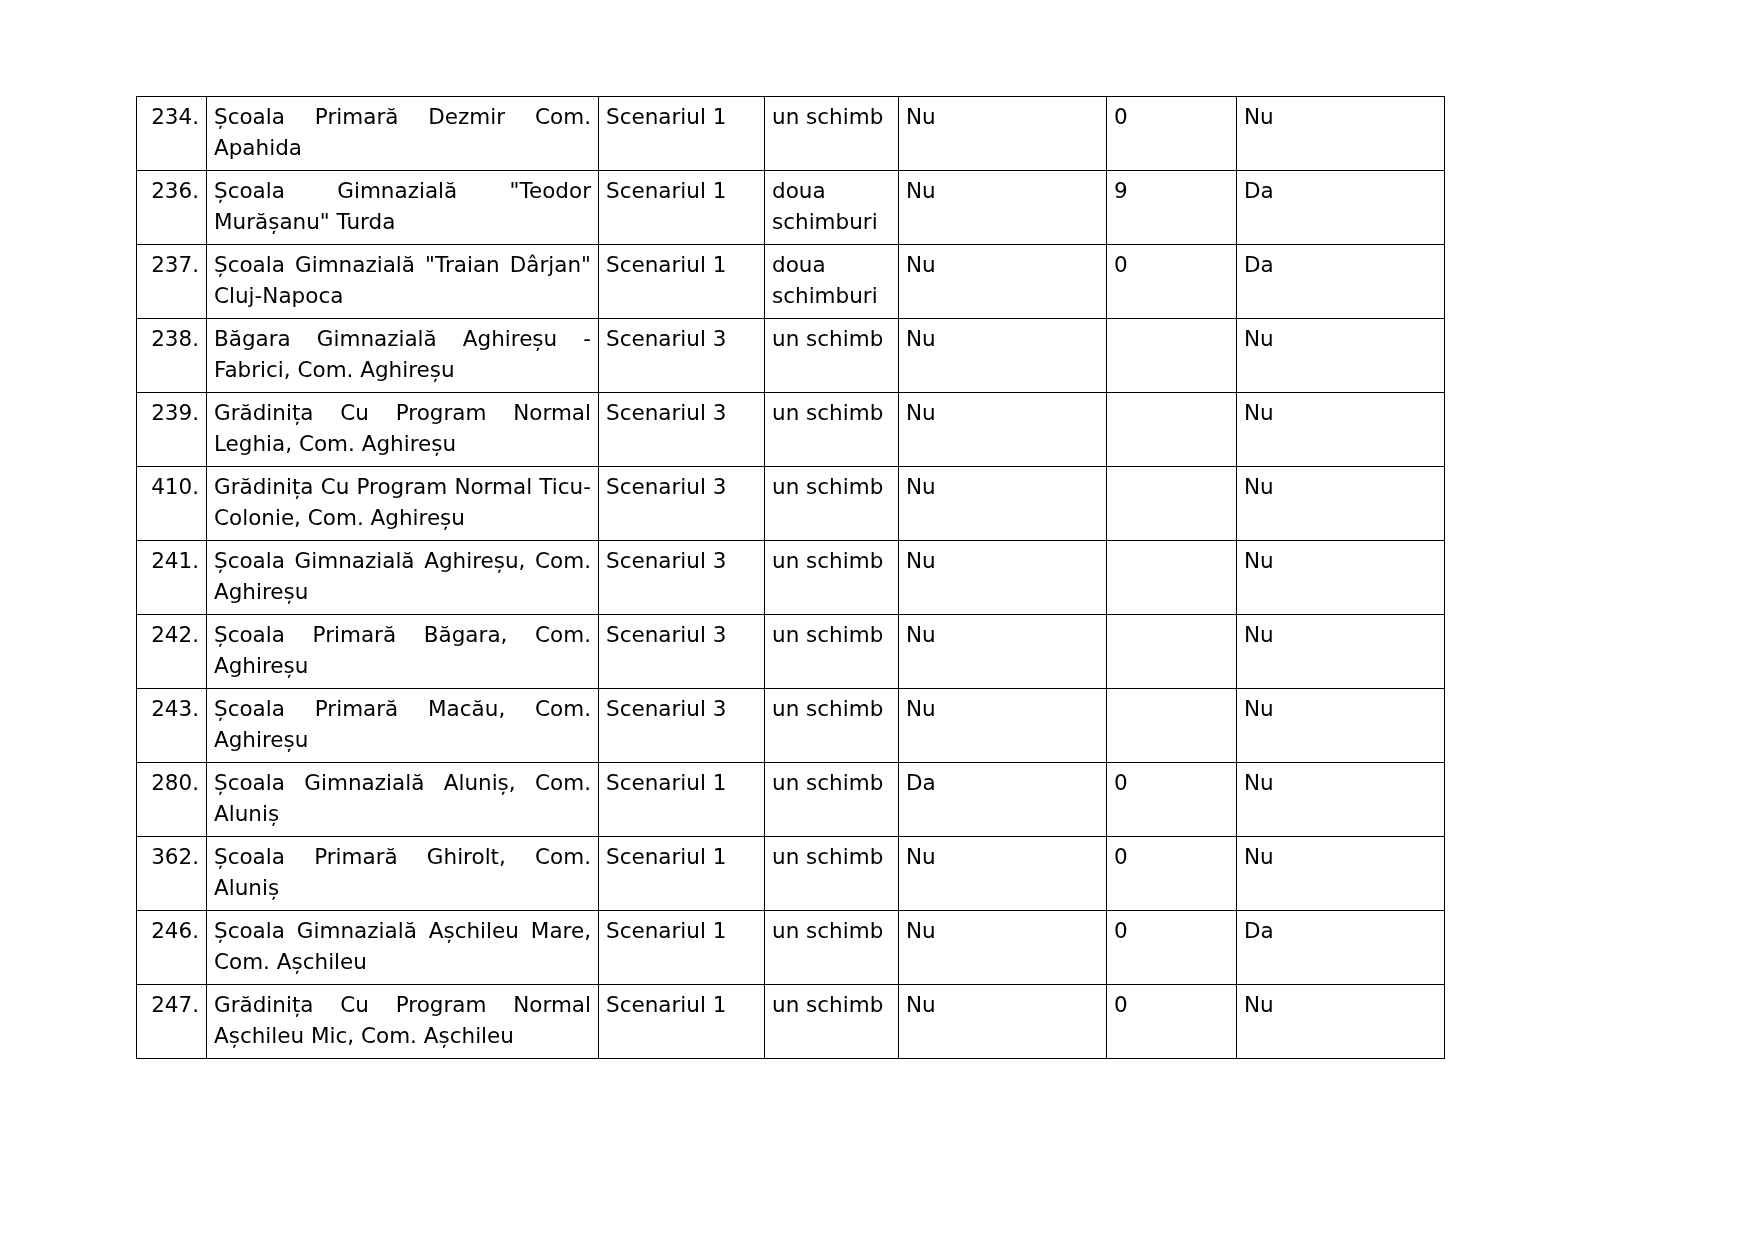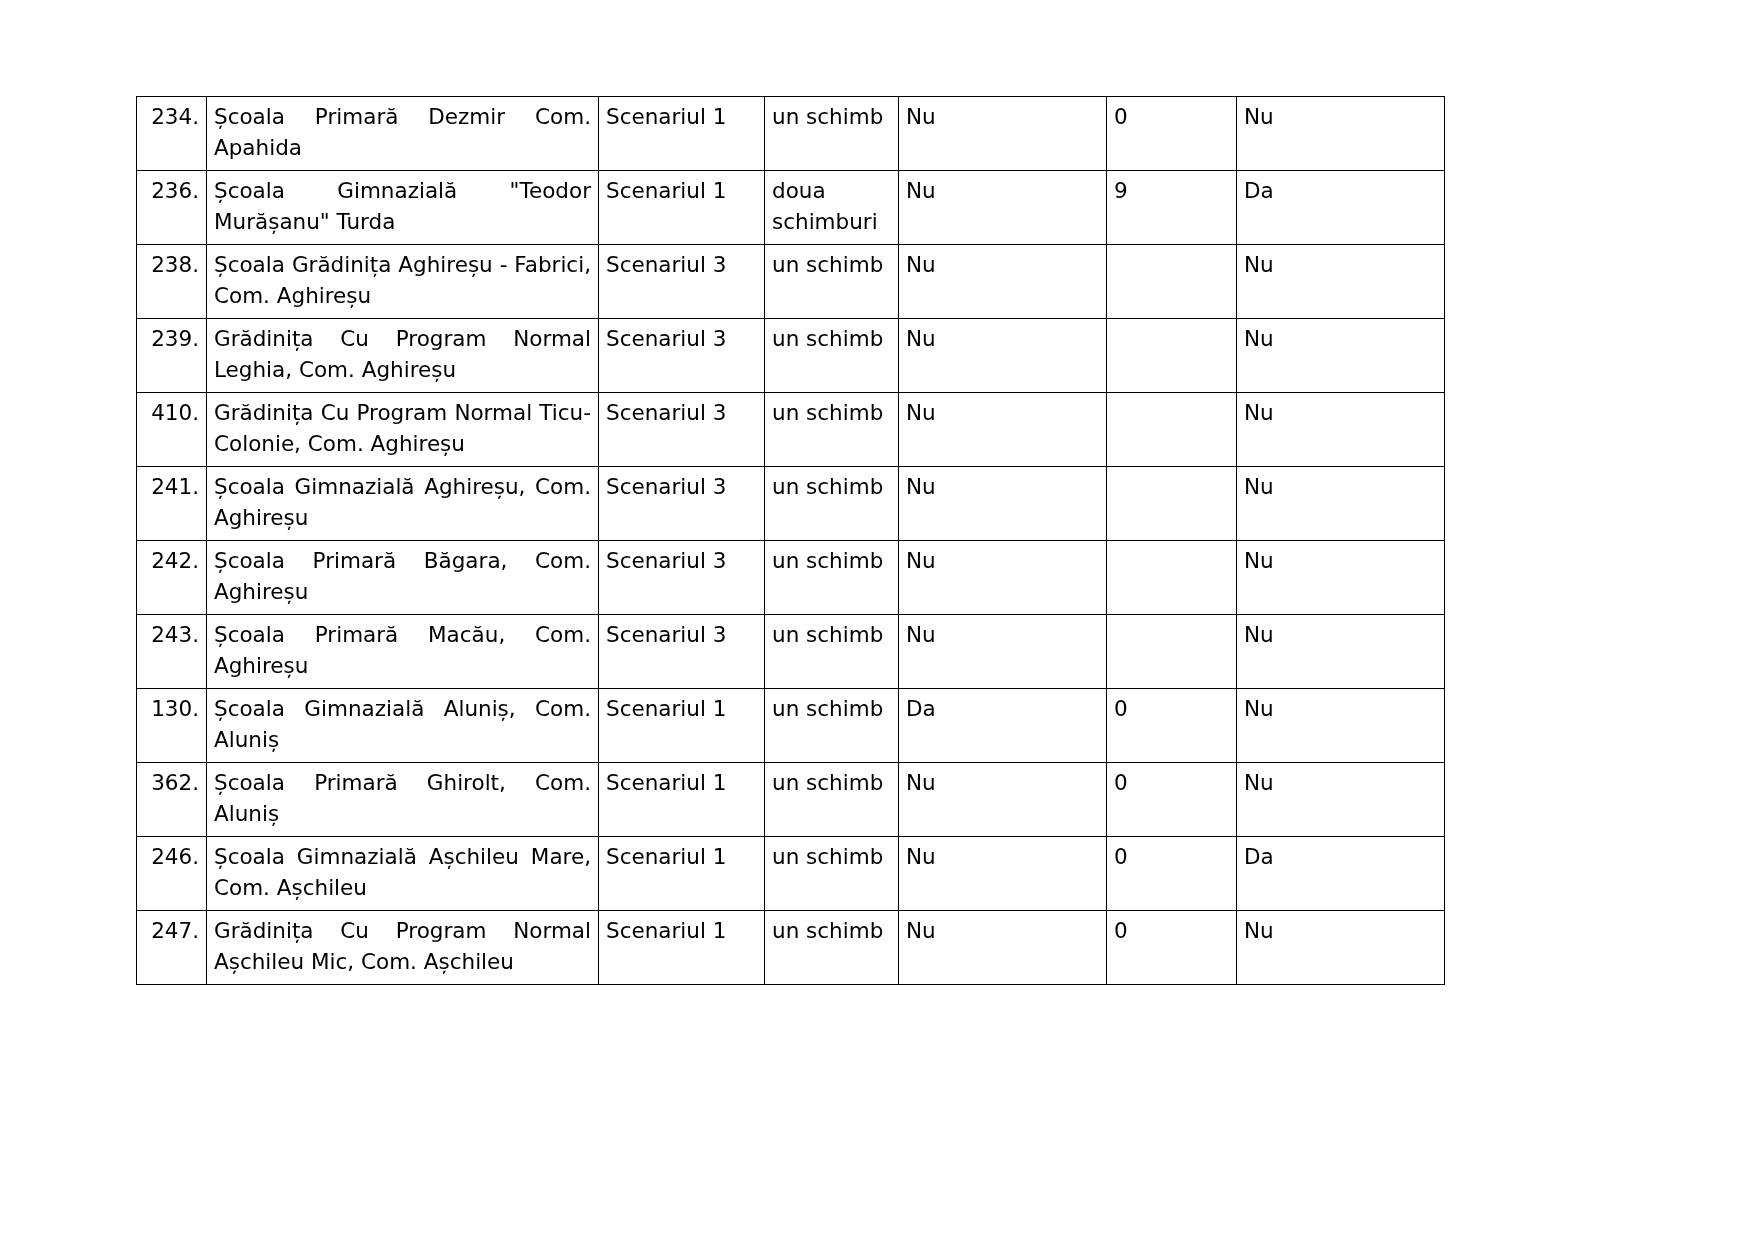--- a/index.html
+++ b/index.html
@@ -105,22 +105,31 @@
           <tr>
             <td class="cell-index">236.</td>
             <td class="cell-name">Școala Gimnazială "Teodor Murășanu" Turda</td>
             <td class="cell-scen">Scenariul 1</td>
             <td class="cell-shift">doua schimburi</td>
             <td class="cell-online">Nu</td>
             <td class="cell-count">9</td>
             <td class="cell-last">Da</td>
           </tr>
           <tr>
+            <td class="cell-index">237.</td>
+            <td class="cell-name">Școala Gimnazială "Traian Dârjan" Cluj-Napoca</td>
+            <td class="cell-scen">Scenariul 1</td>
+            <td class="cell-shift">doua schimburi</td>
+            <td class="cell-online">Nu</td>
+            <td class="cell-count">0</td>
+            <td class="cell-last">Da</td>
+          </tr>
+          <tr>
             <td class="cell-index">238.</td>
-            <td class="cell-name">Școala Grădinița Aghireșu - Fabrici, Com. Aghireșu</td>
+            <td class="cell-name">Băgara Gimnazială Aghireșu - Fabrici, Com. Aghireșu</td>
             <td class="cell-scen">Scenariul 3</td>
             <td class="cell-shift">un schimb</td>
             <td class="cell-online">Nu</td>
             <td class="cell-count"></td>
             <td class="cell-last">Nu</td>
           </tr>
           <tr>
             <td class="cell-index">239.</td>
             <td class="cell-name">Grădinița Cu Program Normal Leghia, Com. Aghireșu</td>
             <td class="cell-scen">Scenariul 3</td>
@@ -159,21 +168,21 @@
           <tr>
             <td class="cell-index">243.</td>
             <td class="cell-name">Școala Primară Macău, Com. Aghireșu</td>
             <td class="cell-scen">Scenariul 3</td>
             <td class="cell-shift">un schimb</td>
             <td class="cell-online">Nu</td>
             <td class="cell-count"></td>
             <td class="cell-last">Nu</td>
           </tr>
           <tr>
-            <td class="cell-index">130.</td>
+            <td class="cell-index">280.</td>
             <td class="cell-name">Școala Gimnazială Aluniș, Com. Aluniș</td>
             <td class="cell-scen">Scenariul 1</td>
             <td class="cell-shift">un schimb</td>
             <td class="cell-online">Da</td>
             <td class="cell-count">0</td>
             <td class="cell-last">Nu</td>
           </tr>
           <tr>
             <td class="cell-index">362.</td>
             <td class="cell-name">Școala Primară Ghirolt, Com. Aluniș</td>

